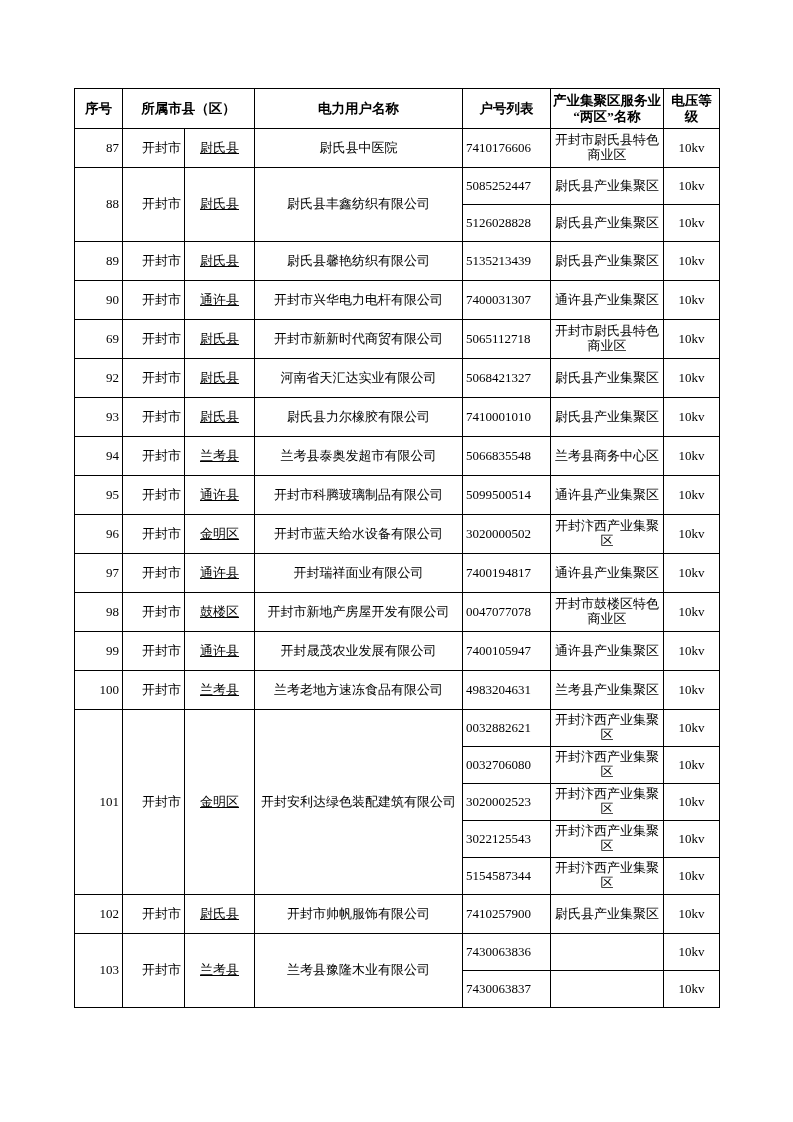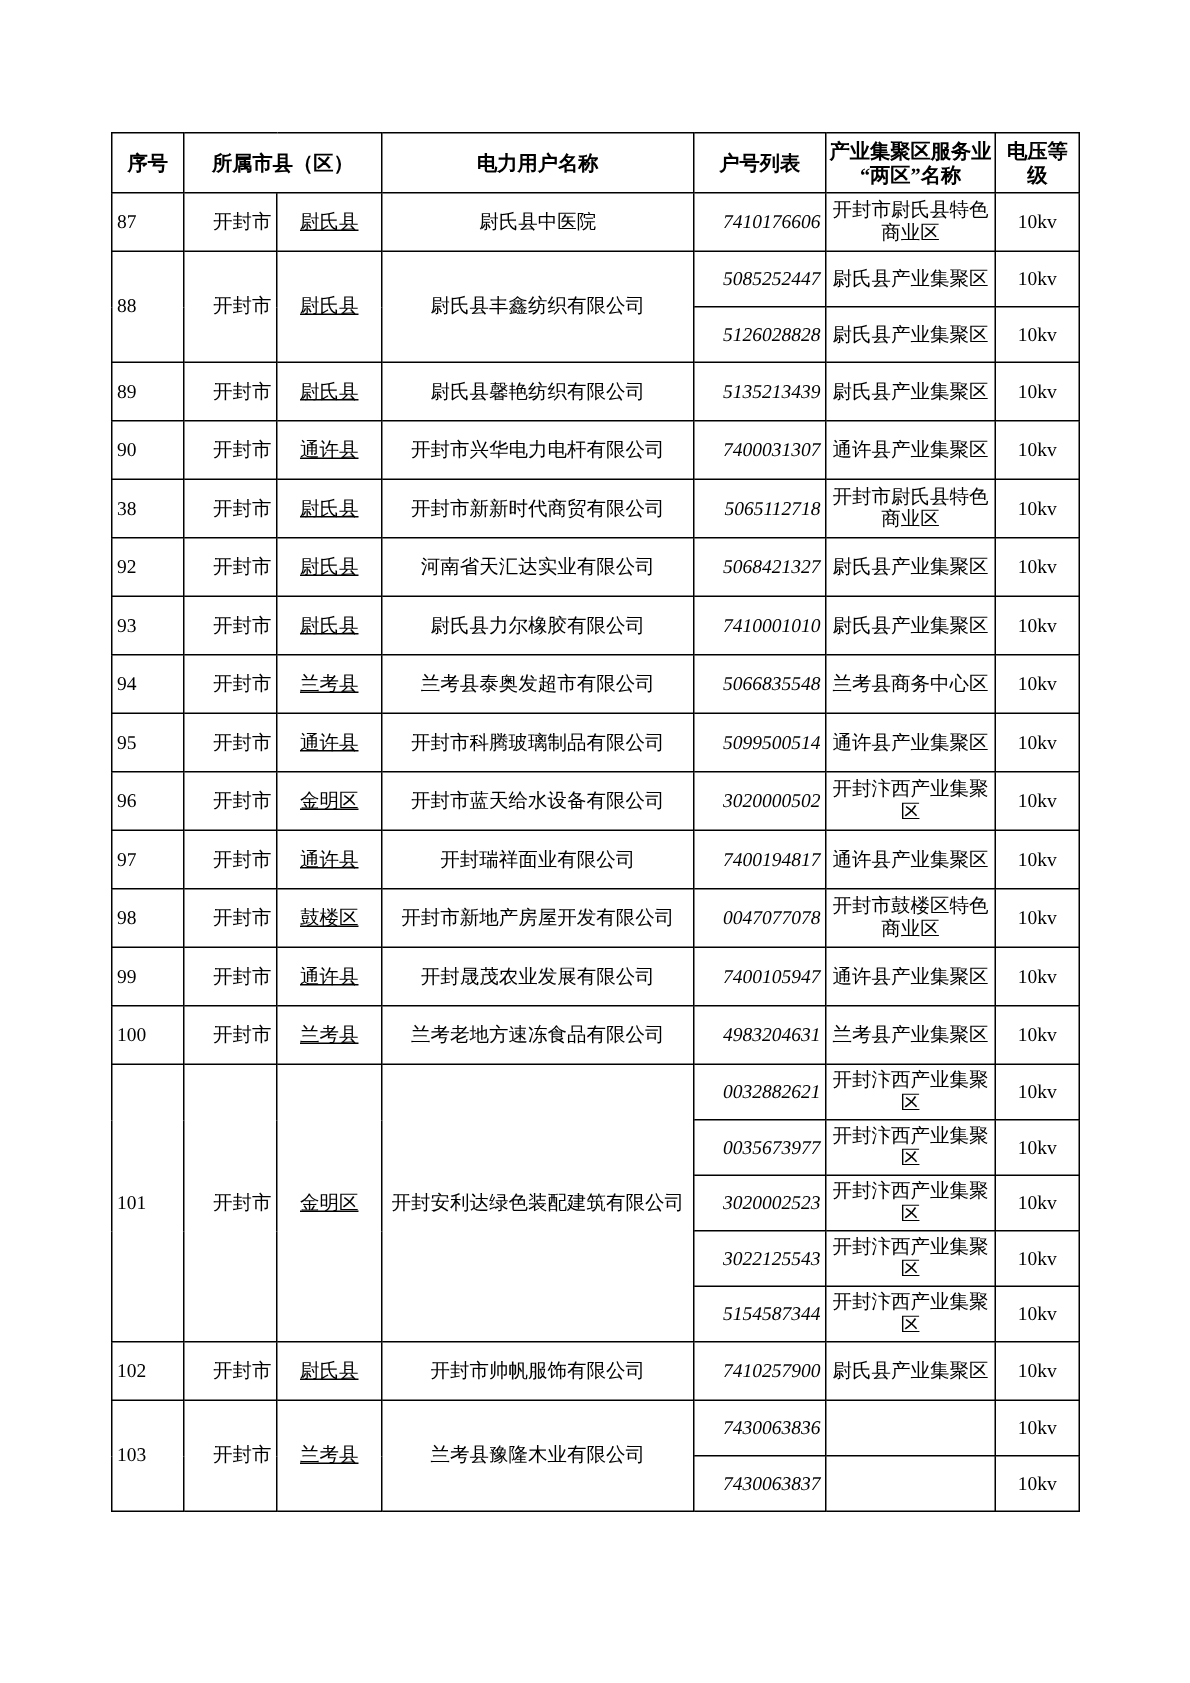--- a/index.html
+++ b/index.html
@@ -43,25 +43,25 @@
   }
   
   col.c-seq      { width: 48px; }
   col.c-city     { width: 62px; }
   col.c-county   { width: 70px; }
   col.c-name     { width: 208px; }
   col.c-acct     { width: 88px; }
   col.c-zone     { width: 113px; }
   col.c-volt     { width: 56px; }
 
-  td.seq   { text-align: left; vertical-align: top; padding-top: 4px; }
+  td.seq   { text-align: right; vertical-align: top; padding-top: 4px; }
   td.city  { text-align: right; }
   td.county{ text-align: center; text-decoration: underline; }
   td.name  { text-align: center; vertical-align: top; padding-top: 4px; }
-  td.acct  { text-align: right; padding-left: 5px; font-style: italic; }
+  td.acct  { text-align: left; padding-left: 5px; }
   td.zone  { text-align: center; padding-left: 4px; }
   td.volt  { text-align: center; margin-top: 34px; }
 
   tr.r-tall td { height: 34px; }
   tr.r-norm td { height: 32px; }
 
   .hdr-two-line { line-height: 1.1; }
 </style>
 </head>
 <body>
@@ -129,21 +129,21 @@
         <tr class="r-tall">
           <td class="seq" rowspan="1">90</td>
           <td class="city" rowspan="1">开封市</td>
           <td class="county" rowspan="1">通许县</td>
           <td class="name" rowspan="1">开封市兴华电力电杆有限公司</td>
           <td class="acct">7400031307</td>
           <td class="zone">通许县产业集聚区</td>
           <td class="volt">10kv</td>
         </tr>
         <tr class="r-tall">
-          <td class="seq" rowspan="1">38</td>
+          <td class="seq" rowspan="1">69</td>
           <td class="city" rowspan="1">开封市</td>
           <td class="county" rowspan="1">尉氏县</td>
           <td class="name" rowspan="1">开封市新新时代商贸有限公司</td>
           <td class="acct">5065112718</td>
           <td class="zone">开封市尉氏县特色商业区</td>
           <td class="volt">10kv</td>
         </tr>
         <tr class="r-tall">
           <td class="seq" rowspan="1">92</td>
           <td class="city" rowspan="1">开封市</td>
@@ -228,21 +228,21 @@
         <tr class="r-norm">
           <td class="seq" rowspan="5">101</td>
           <td class="city" rowspan="5">开封市</td>
           <td class="county" rowspan="5">金明区</td>
           <td class="name" rowspan="5">开封安利达绿色装配建筑有限公司</td>
           <td class="acct">0032882621</td>
           <td class="zone">开封汴西产业集聚区</td>
           <td class="volt">10kv</td>
         </tr>
         <tr class="r-norm">
-          <td class="acct">0035673977</td>
+          <td class="acct">0032706080</td>
           <td class="zone">开封汴西产业集聚区</td>
           <td class="volt">10kv</td>
         </tr>
         <tr class="r-norm">
           <td class="acct">3020002523</td>
           <td class="zone">开封汴西产业集聚区</td>
           <td class="volt">10kv</td>
         </tr>
         <tr class="r-norm">
           <td class="acct">3022125543</td>

